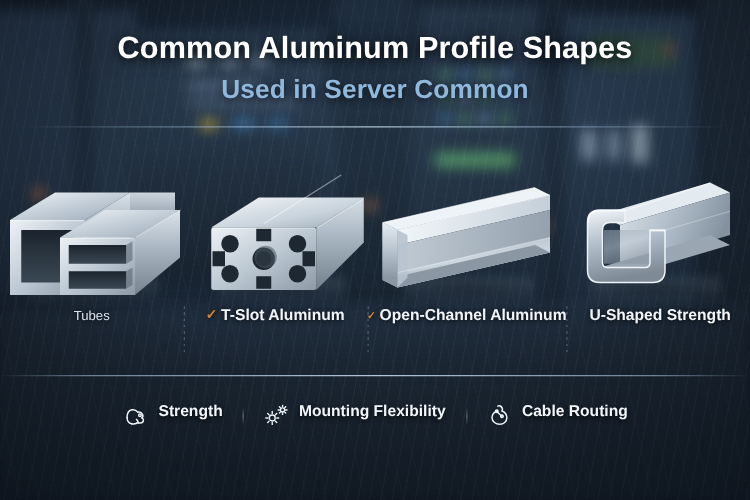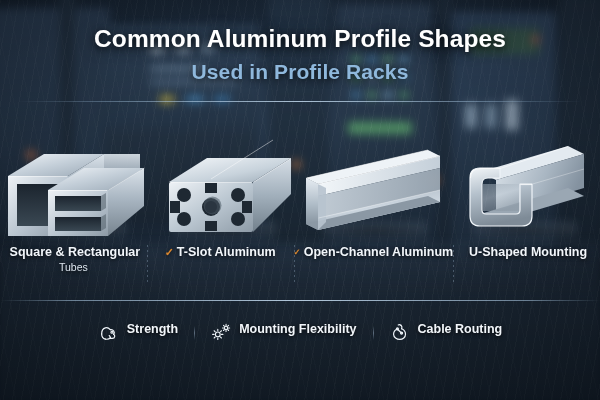--- a/index.html
+++ b/index.html
@@ -203,21 +203,21 @@
     <div class="led" style="left:430px; top:176px; width:9px;  height:9px;  background:#b9673a; border-radius:50%;"></div>
   </div>
 
   <div class="bg-floor"></div>
   <div class="bg-floor-sheen"></div>
   <div class="bg-scratch"></div>
   <div class="bg-layer bg-vignette"></div>
 
   <div class="header">
     <div class="title">Common Aluminum Profile Shapes</div>
-    <div class="subtitle">Used in Profile Racks</div>
+    <div class="subtitle">Used in Server Common</div>
   </div>
   <div class="head-rule"></div>
 
   <div class="shapes">
 
     <div class="shape-cell">
       <div class="shape-shadow"></div>
       <div class="shape-reflect"></div>
       <svg width="150" height="104" viewBox="0 0 150 104">
         <defs>
@@ -400,44 +400,40 @@
           <path d="M72,40.5 L60.5,40.5"></path>
         </g>
         <line x1="40" y1="24.5" x2="108" y2="2.5" stroke="#ffffff" stroke-opacity=".5" stroke-width="1"></line>
         <line x1="72.5" y1="40" x2="124" y2="25" stroke="#ffffff" stroke-opacity=".3" stroke-width="1"></line>
       </svg>
     </div>
   </div>
 
   <div class="labels">
     <div class="label-cell">
-      <div class="label-main">
-        <span class="check"></span>
-        <span>Square &amp; Rectangular</span>
-      </div>
       <div class="label-sub">Tubes</div>
     </div>
     <div class="label-cell">
       <div class="label-main">
         <span class="check">✓</span>
         <span>T-Slot Aluminum</span>
       </div>
       <div class="label-sub"></div>
     </div>
     <div class="label-cell">
       <div class="label-main">
         <span class="check small">✓</span>
         <span>Open-Channel Aluminum</span>
       </div>
       <div class="label-sub"></div>
     </div>
     <div class="label-cell">
       <div class="label-main">
         <span class="check"></span>
-        <span>U-Shaped Mounting</span>
+        <span>U-Shaped Strength</span>
       </div>
       <div class="label-sub"></div>
     </div>
   </div>
 
   <div class="foot-rule"></div>
 
   <div class="features">
 
     <div class="feature">

